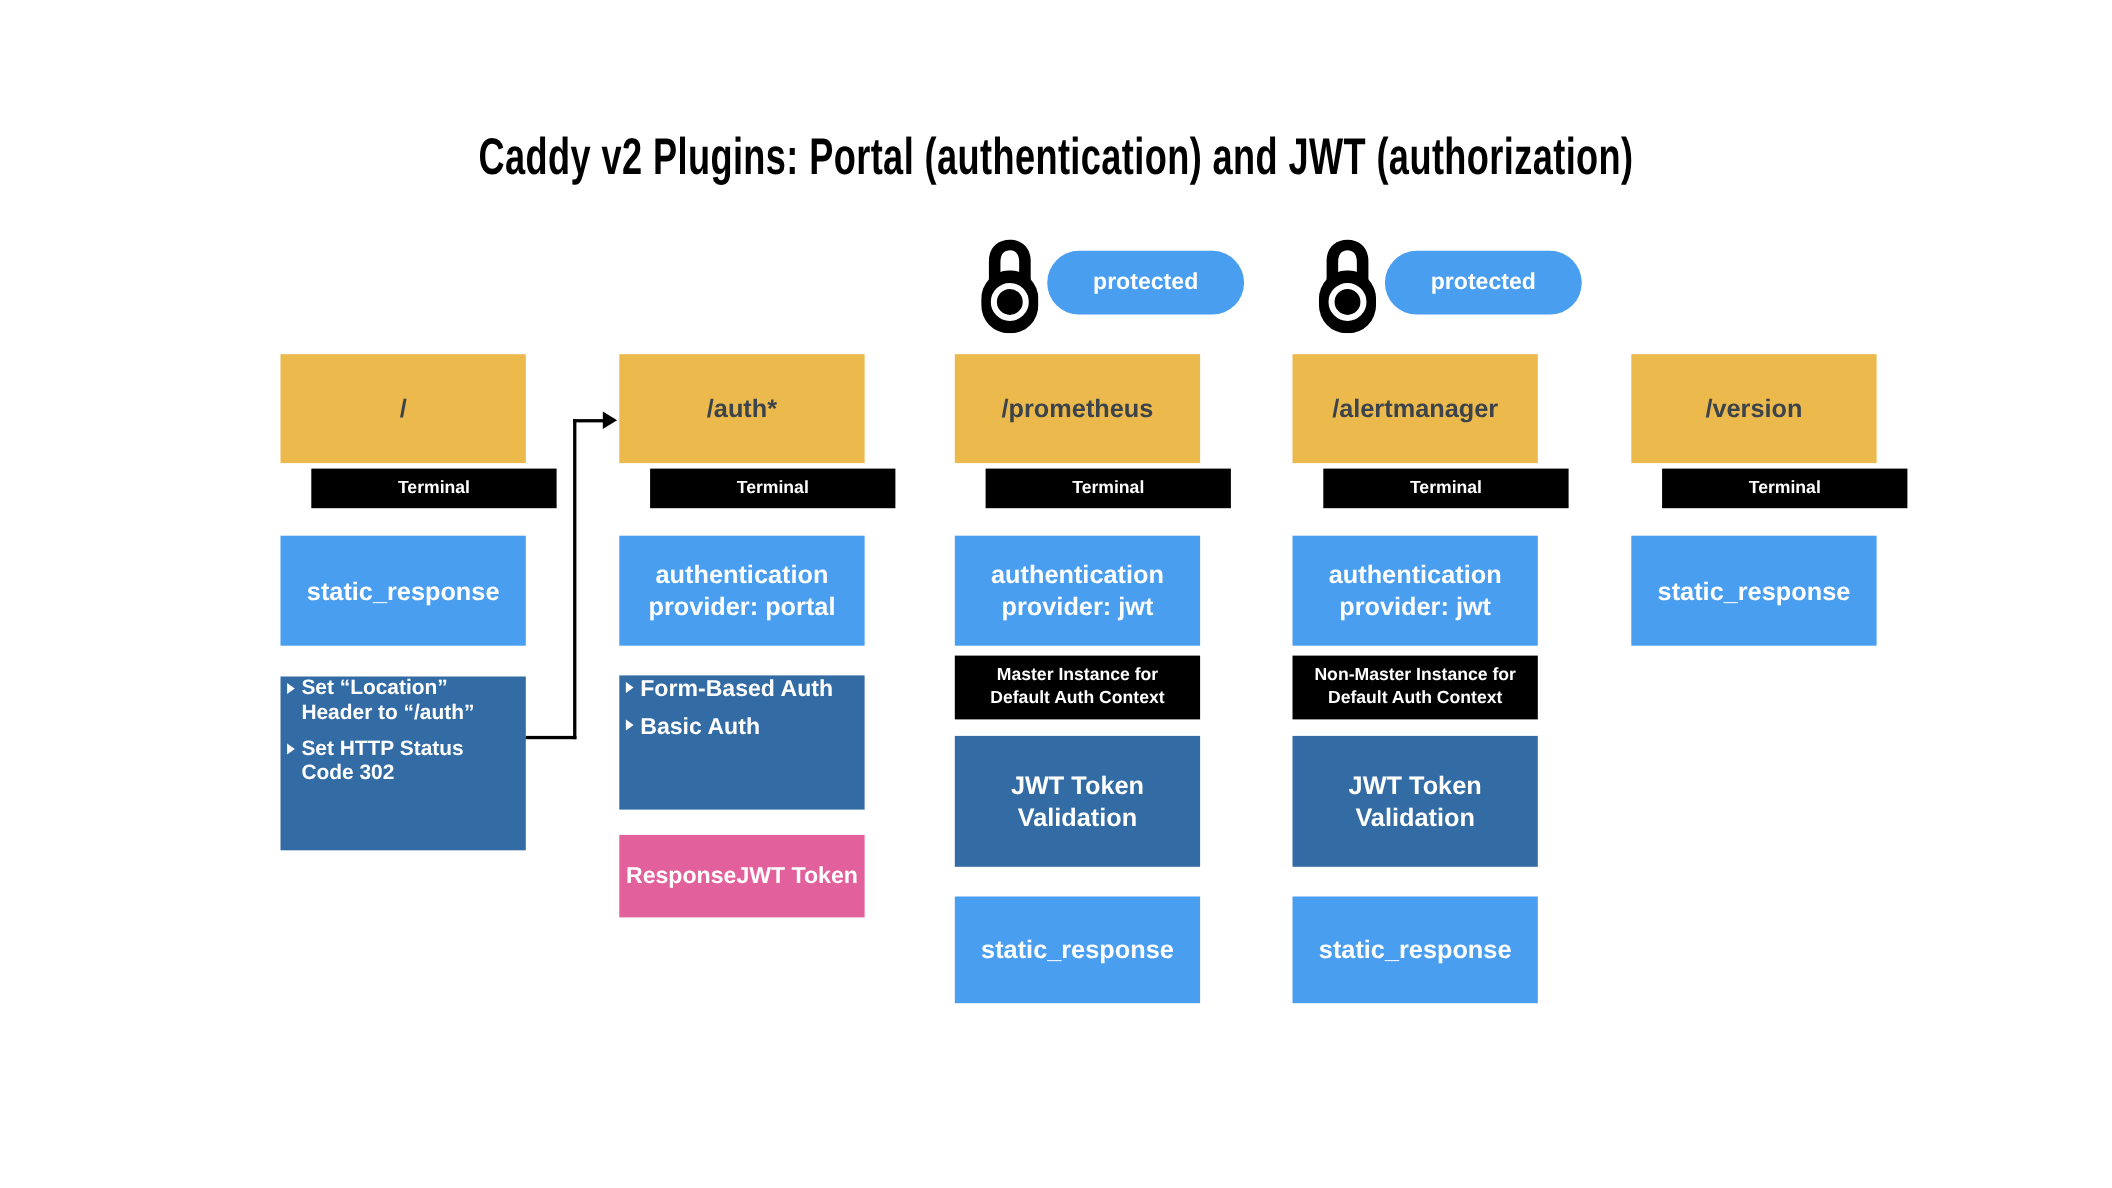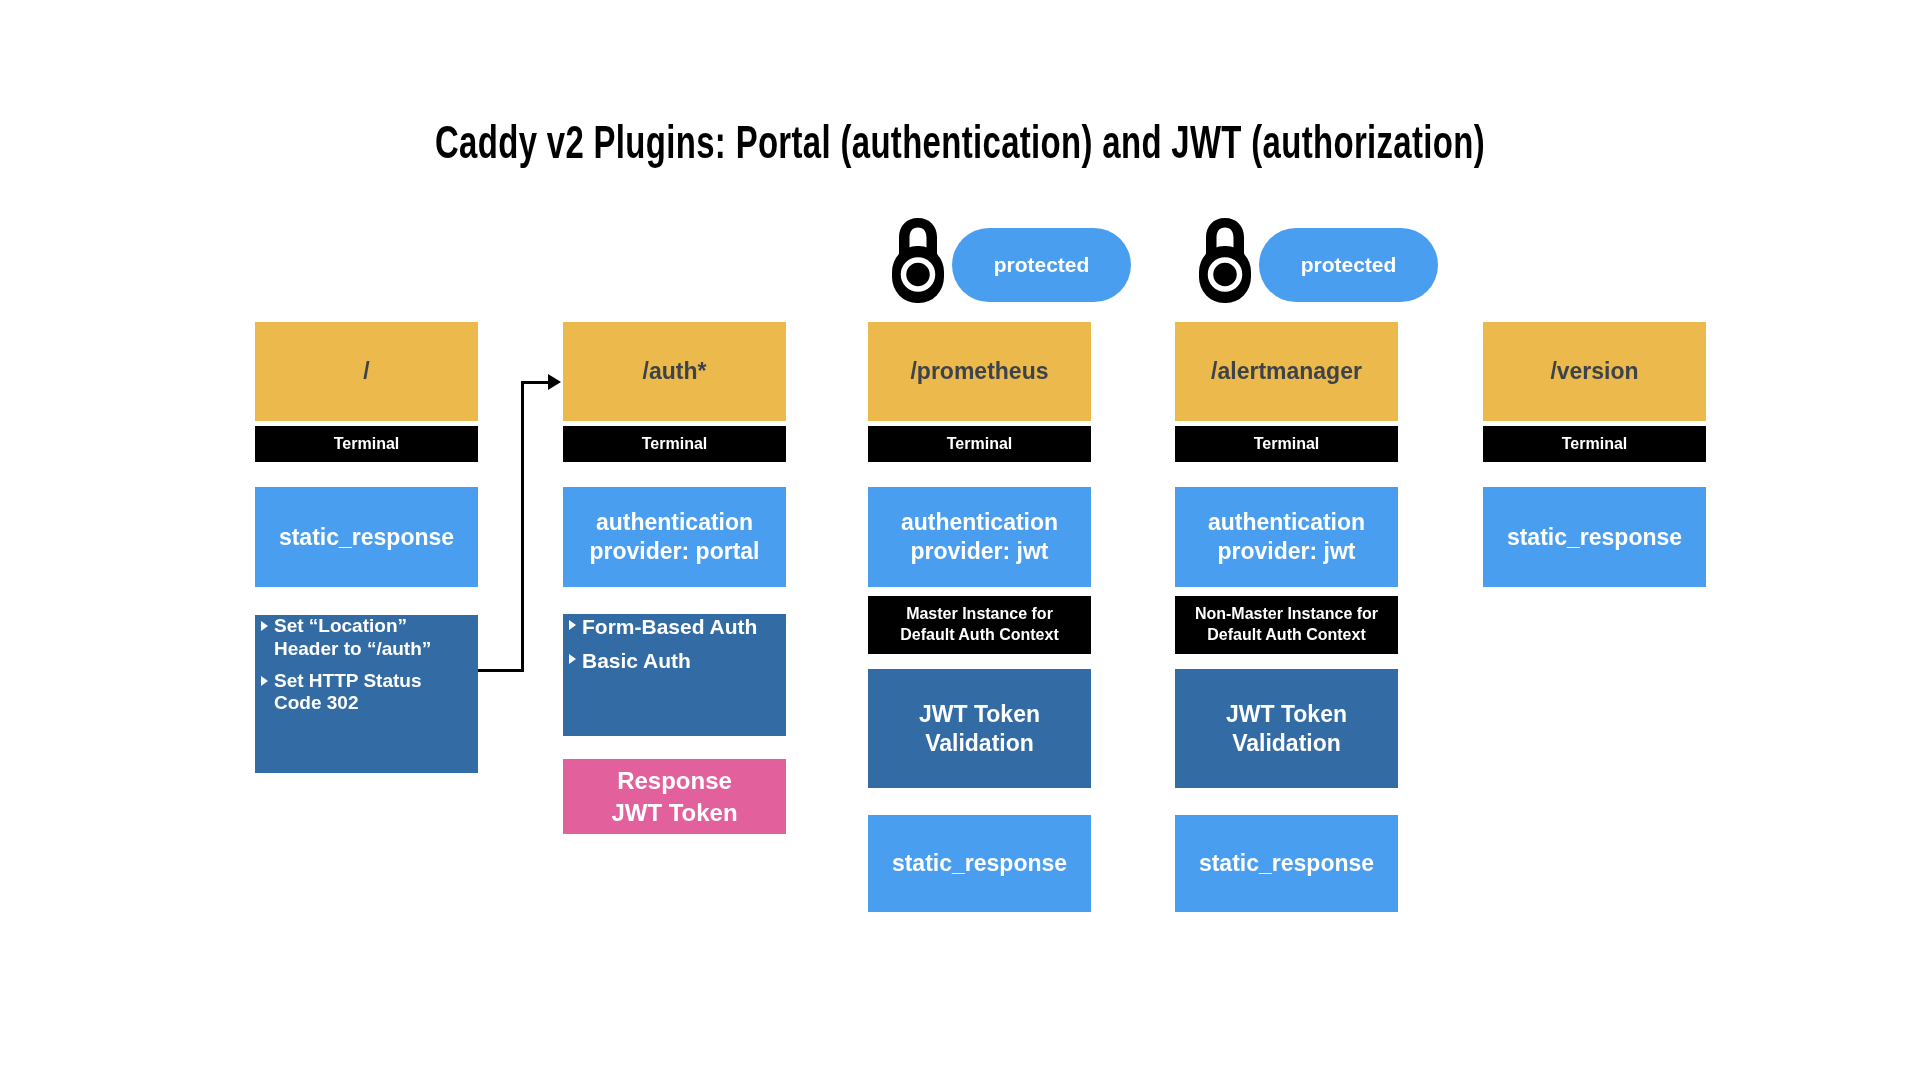--- a/index.html
+++ b/index.html
@@ -16,46 +16,46 @@
 
   .col { position:absolute; top:215px; width:223px; height:720px; }
   .c1 { left:255px; } .c2 { left:563px; } .c3 { left:868px; } .c4 { left:1175px; } .c5 { left:1483px; }
 
   .box {
     position:absolute; left:0; width:223px;
     display:flex; align-items:center; justify-content:center;
     text-align:center; color:#fff; font-weight:bold; line-height:1.25;
   }
   .route    { top:107px; height:99px;  background:var(--yellow); color:var(--route_text); font-size:23px; }
-  .terminal { top:211px; height:36px;  background:var(--black); font-size:16px; }
+  .terminal { top:211px; height:36px;  background:var(--black); font-size:16px;margin-left:28px; }
   .plugin   { top:272px; height:100px; background:var(--blue); font-size:23px; padding:0 6px; }
 
   .detail {
     background:var(--dark_blue); color:#fff; font-weight:bold; text-align:left;
     display:flex; flex-direction:column; gap:9px;
     padding:0 8px 0 6px;
   }
   .detail1 { position:absolute; top:400px; left:0; width:223px; height:158px; font-size:19px; line-height:1.2; }
   .detail2 { position:absolute; top:399px; left:0; width:223px; height:122px; font-size:21px; line-height:1.2; }
   .ditem { display:flex; align-items:flex-start; }
   .tri {
     flex:none; width:0; height:0; margin:6px 6px 0 0;
     border-top:5px solid transparent; border-bottom:5px solid transparent;
     border-left:7px solid #fff;
   }
-  .response { top:544px; height:75px; background:var(--pink); font-size:24px; flex-direction:column; line-height:1.3; }
+  .response { top:544px; height:75px; background:var(--pink); font-size:21px; flex-direction:row; line-height:1.3; }
   .response span { display:block; }
   .context  { top:381px; height:58px; background:var(--black); font-size:16px; line-height:1.3; flex-direction:column; padding:0 4px; }
   .context span { display:block; }
   .jwtbox   { top:454px; height:119px; background:var(--dark_blue); font-size:23px; }
   .static2  { top:600px; height:97px;  background:var(--blue); font-size:23px; }
 
   .badge-lock { position:absolute; top:0; left:24px; width:52px; height:88px; }
   .badge-pill {
-    position:absolute; top:13px; left:84px; width:179px; height:74px;
+    position:absolute; top:13px; left:84px; width:179px; height:58px;
     border-radius:37px; background:var(--blue); color:#fff;
     display:flex; align-items:center; justify-content:center;
     font-size:21px; font-weight:bold;
   }
 
   .arrow-seg { position:absolute; background:#000; }
   #arrow-h1 { left:478px; top:669px; width:46px; height:3px; }
   #arrow-v  { left:521px; top:381px; width:3px;  height:291px; }
   #arrow-h2 { left:521px; top:381px; width:28px; height:3px; }
   #arrow-head {

